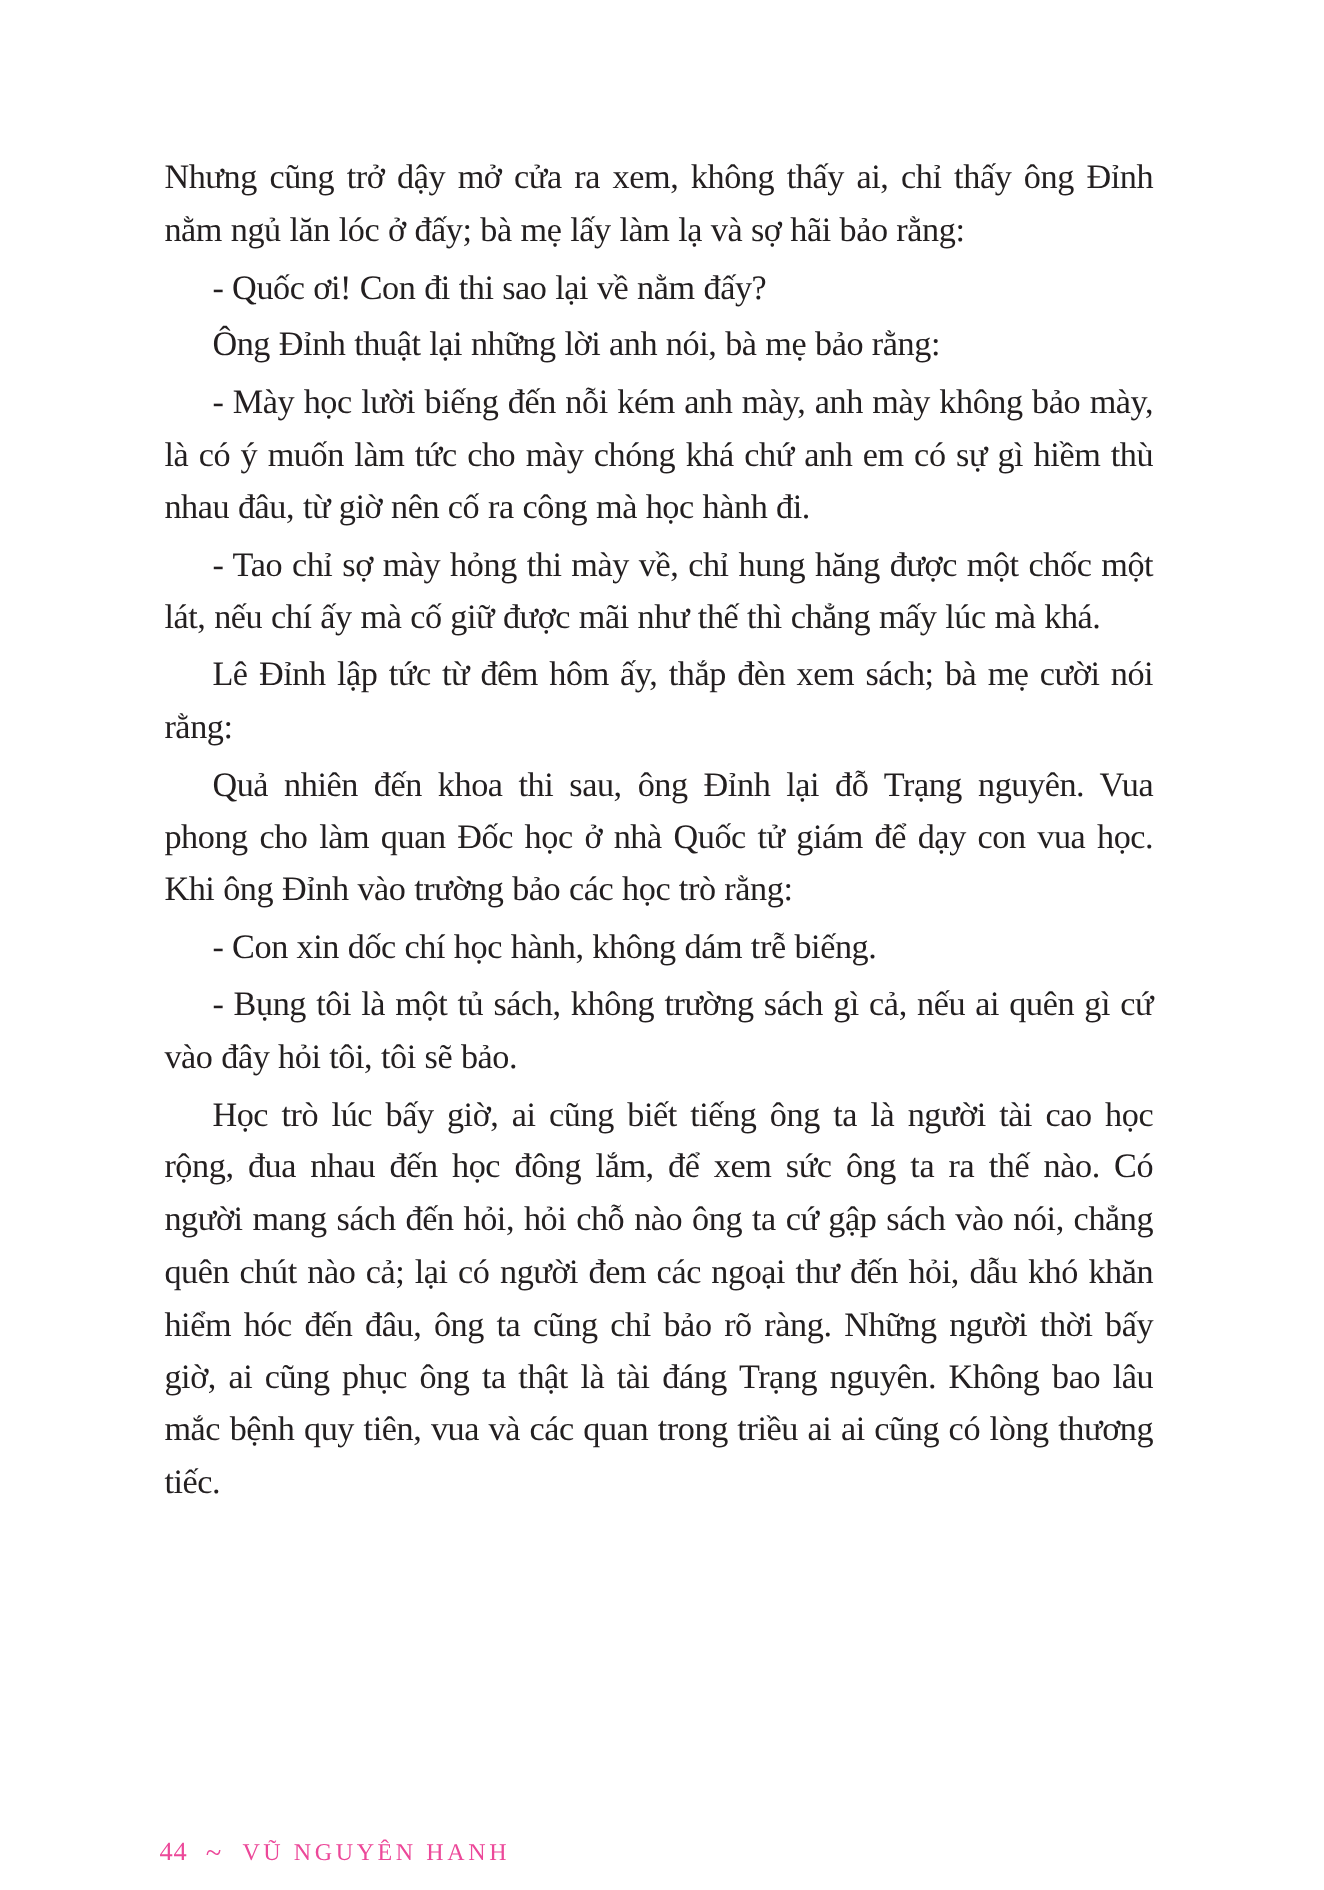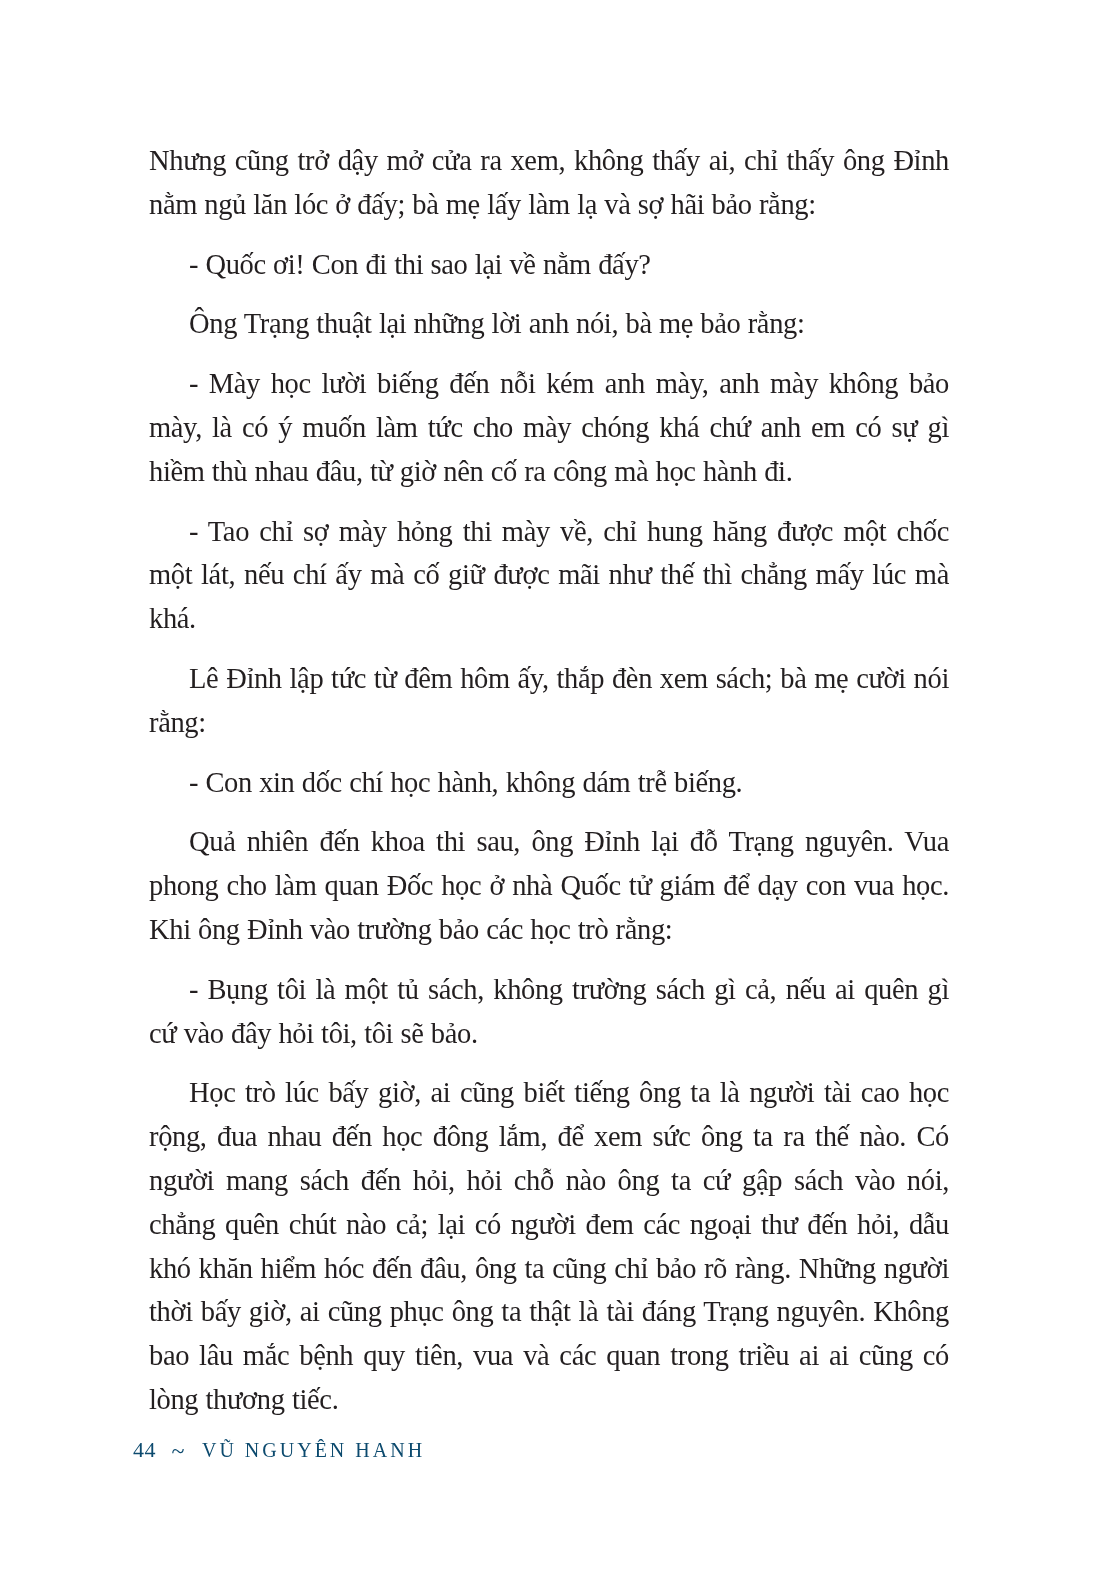--- a/index.html
+++ b/index.html
@@ -19,34 +19,34 @@
       position: absolute;
       left: 133px;
       top: 123px;
       width: 832px;
       font-size: 28.5px;
       line-height: 43.8px;
       letter-spacing: -0.35px;
       word-spacing: 0.5px;
     }
     .para {
-      margin: 16px;
+      margin: 4px;
       text-align: justify;
       text-align-last: left;
     }
     .para.indent {
       text-indent: 40px;
     }
     .footer {
       position: absolute;
       left: 133px;
-      top: 1434px;
+      top: 1528px;
       font-size: 22px;
       line-height: 30px;
-      color: #0c4a6e;
+      color: #ec4899;
       white-space: nowrap;
     }
     .footer .page-num {
       letter-spacing: 0.5px;
     }
     .footer .tilde {
       display: inline-block;
       margin: 0 12px 0 10px;
       font-size: 24px;
       position: relative;
@@ -56,26 +56,26 @@
       letter-spacing: 3px;
       font-size: 20px;
     }
   </style>
 </head>
 <body>
 
 <div class="page-body">
   <p class="para">Nhưng cũng trở dậy mở cửa ra xem, không thấy ai, chỉ thấy ông Đỉnh nằm ngủ lăn lóc ở đấy; bà mẹ lấy làm lạ và sợ hãi bảo rằng:</p>
   <p class="para indent">- Quốc ơi! Con đi thi sao lại về nằm đấy?</p>
-  <p class="para indent">Ông Trạng thuật lại những lời anh nói, bà mẹ bảo rằng:</p>
+  <p class="para indent">Ông Đỉnh thuật lại những lời anh nói, bà mẹ bảo rằng:</p>
   <p class="para indent">- Mày học lười biếng đến nỗi kém anh mày, anh mày không bảo mày, là có ý muốn làm tức cho mày chóng khá chứ anh em có sự gì hiềm thù nhau đâu, từ giờ nên cố ra công mà học hành đi.</p>
   <p class="para indent">- Tao chỉ sợ mày hỏng thi mày về, chỉ hung hăng được một chốc một lát, nếu chí ấy mà cố giữ được mãi như thế thì chẳng mấy lúc mà khá.</p>
   <p class="para indent">Lê Đỉnh lập tức từ đêm hôm ấy, thắp đèn xem sách; bà mẹ cười nói rằng:</p>
+  <p class="para indent">Quả nhiên đến khoa thi sau, ông Đỉnh lại đỗ Trạng nguyên. Vua phong cho làm quan Đốc học ở nhà Quốc tử giám để dạy con vua học. Khi ông Đỉnh vào trường bảo các học trò rằng:</p>
   <p class="para indent">- Con xin dốc chí học hành, không dám trễ biếng.</p>
-  <p class="para indent">Quả nhiên đến khoa thi sau, ông Đỉnh lại đỗ Trạng nguyên. Vua phong cho làm quan Đốc học ở nhà Quốc tử giám để dạy con vua học. Khi ông Đỉnh vào trường bảo các học trò rằng:</p>
   <p class="para indent">- Bụng tôi là một tủ sách, không trường sách gì cả, nếu ai quên gì cứ vào đây hỏi tôi, tôi sẽ bảo.</p>
   <p class="para indent">Học trò lúc bấy giờ, ai cũng biết tiếng ông ta là người tài cao học rộng, đua nhau đến học đông lắm, để xem sức ông ta ra thế nào. Có người mang sách đến hỏi, hỏi chỗ nào ông ta cứ gập sách vào nói, chẳng quên chút nào cả; lại có người đem các ngoại thư đến hỏi, dẫu khó khăn hiểm hóc đến đâu, ông ta cũng chỉ bảo rõ ràng. Những người thời bấy giờ, ai cũng phục ông ta thật là tài đáng Trạng nguyên. Không bao lâu mắc bệnh quy tiên, vua và các quan trong triều ai ai cũng có lòng thương tiếc.</p>
 </div>
 
 <div class="footer">
   <span class="page-num">44</span>
   <span class="tilde">~</span>
   <span class="author">VŨ NGUYÊN HANH</span>
 </div>
 

